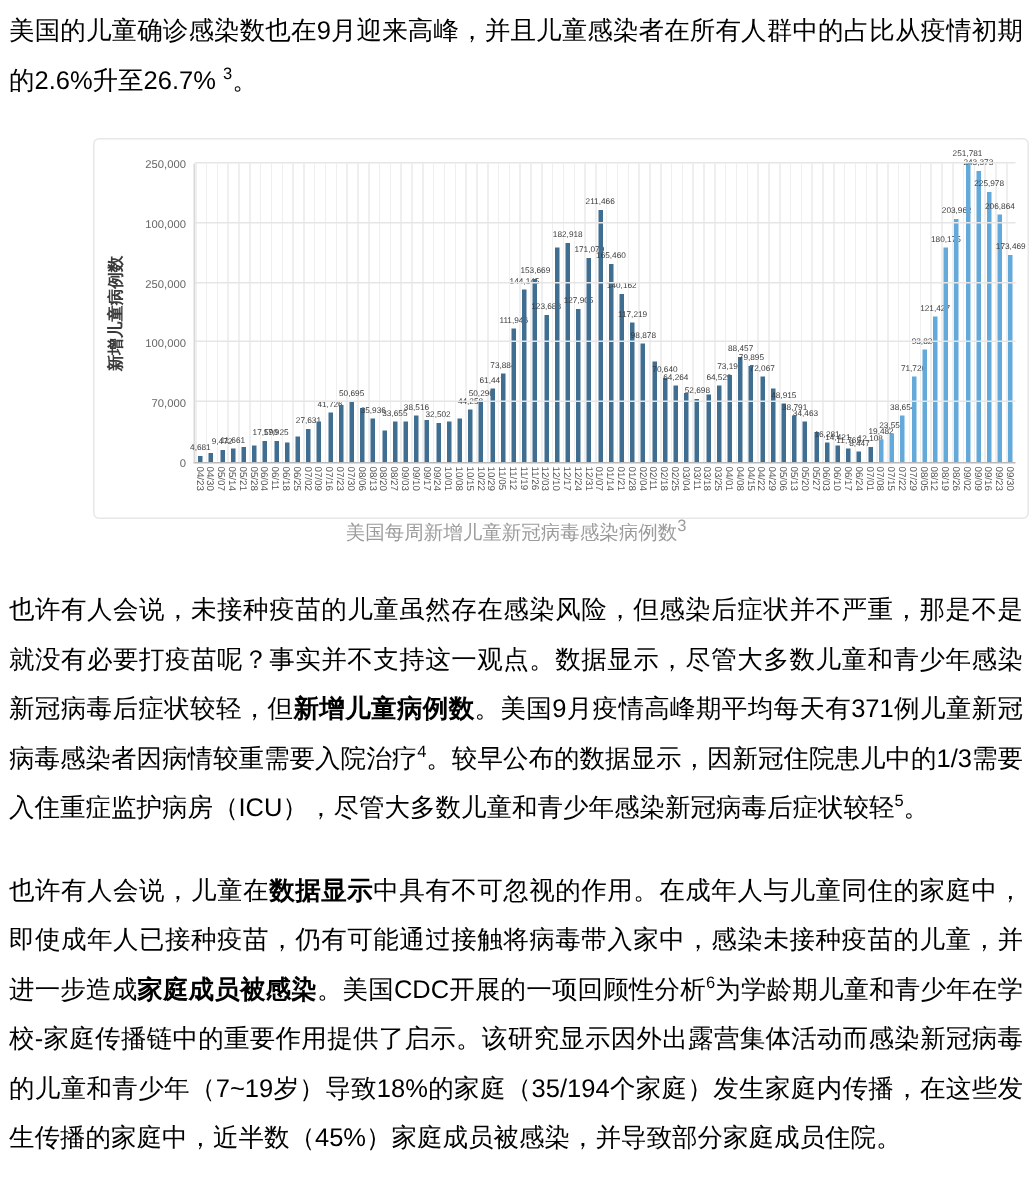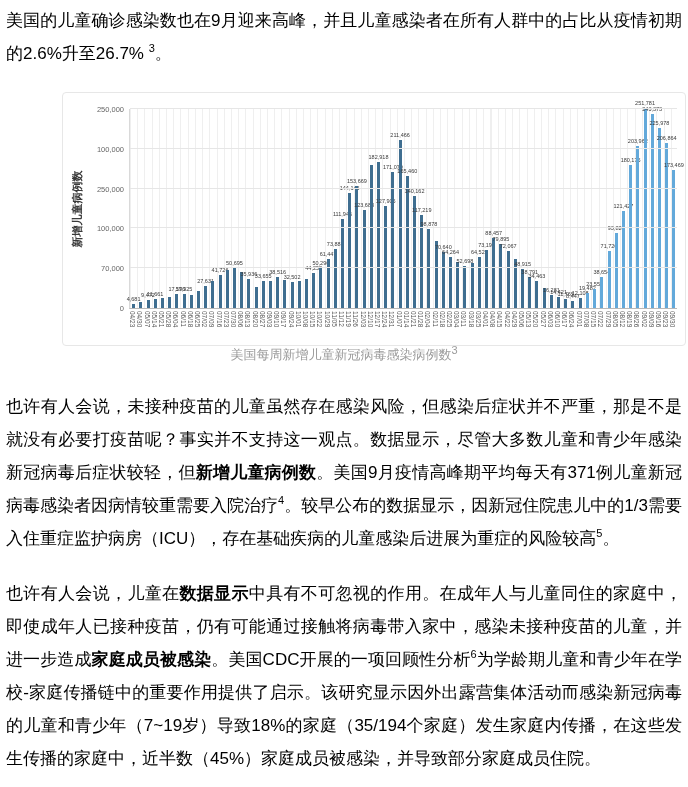--- a/index.html
+++ b/index.html
@@ -645,17 +645,17 @@
             <div class="x-tick">
               <span>09/30</span>
             </div>
           </div>
       </div>
     </div>
   </div>
 
   <div class="caption"><span>美国每周新增儿童新冠病毒感染病例数</span><span class="sup">3</span></div>
 
-  <p class="para para-2"><span>也许有人会说，未接种疫苗的儿童虽然存在感染风险，但感染后症状并不严重，那是不是就没有必要打疫苗呢？事实并不支持这一观点。数据显示，尽管大多数儿童和青少年感染新冠病毒后症状较轻，但</span><span class="b">新增儿童病例数</span><span>。美国9月疫情高峰期平均每天有371例儿童新冠病毒感染者因病情较重需要入院治疗</span><span class="sup">4</span><span>。较早公布的数据显示，因新冠住院患儿中的1/3需要入住重症监护病房（ICU），存在基础疾病的儿童感染后进展为重症的风险较高</span><span class="sup">5</span><span>。</span></p>
+  <p class="para para-2"><span>也许有人会说，未接种疫苗的儿童虽然存在感染风险，但感染后症状并不严重，那是不是就没有必要打疫苗呢？事实并不支持这一观点。数据显示，尽管大多数儿童和青少年感染新冠病毒后症状较轻，但</span><span class="b">新增儿童病例数</span><span>。美国9月疫情高峰期平均每天有371例儿童新冠病毒感染者因病情较重需要入院治疗</span><span class="sup">4</span><span>。较早公布的数据显示，因新冠住院患儿中的1/3需要入住重症监护病房（ICU），尽管大多数儿童和青少年感染新冠病毒后症状较轻</span><span class="sup">5</span><span>。</span></p>
 
   <p class="para para-3"><span>也许有人会说，儿童在</span><span class="b">数据显示</span><span>中具有不可忽视的作用。在成年人与儿童同住的家庭中，即使成年人已接种疫苗，仍有可能通过接触将病毒带入家中，感染未接种疫苗的儿童，并进一步造成</span><span class="b">家庭成员被感染</span><span>。美国CDC开展的一项回顾性分析</span><span class="sup">6</span><span>为学龄期儿童和青少年在学校-家庭传播链中的重要作用提供了启示。该研究显示因外出露营集体活动而感染新冠病毒的儿童和青少年（7~19岁）导致18%的家庭（35/194个家庭）发生家庭内传播，在这些发生传播的家庭中，近半数（45%）家庭成员被感染，并导致部分家庭成员住院。</span></p>
 
 </div>
 
 </body></html>

